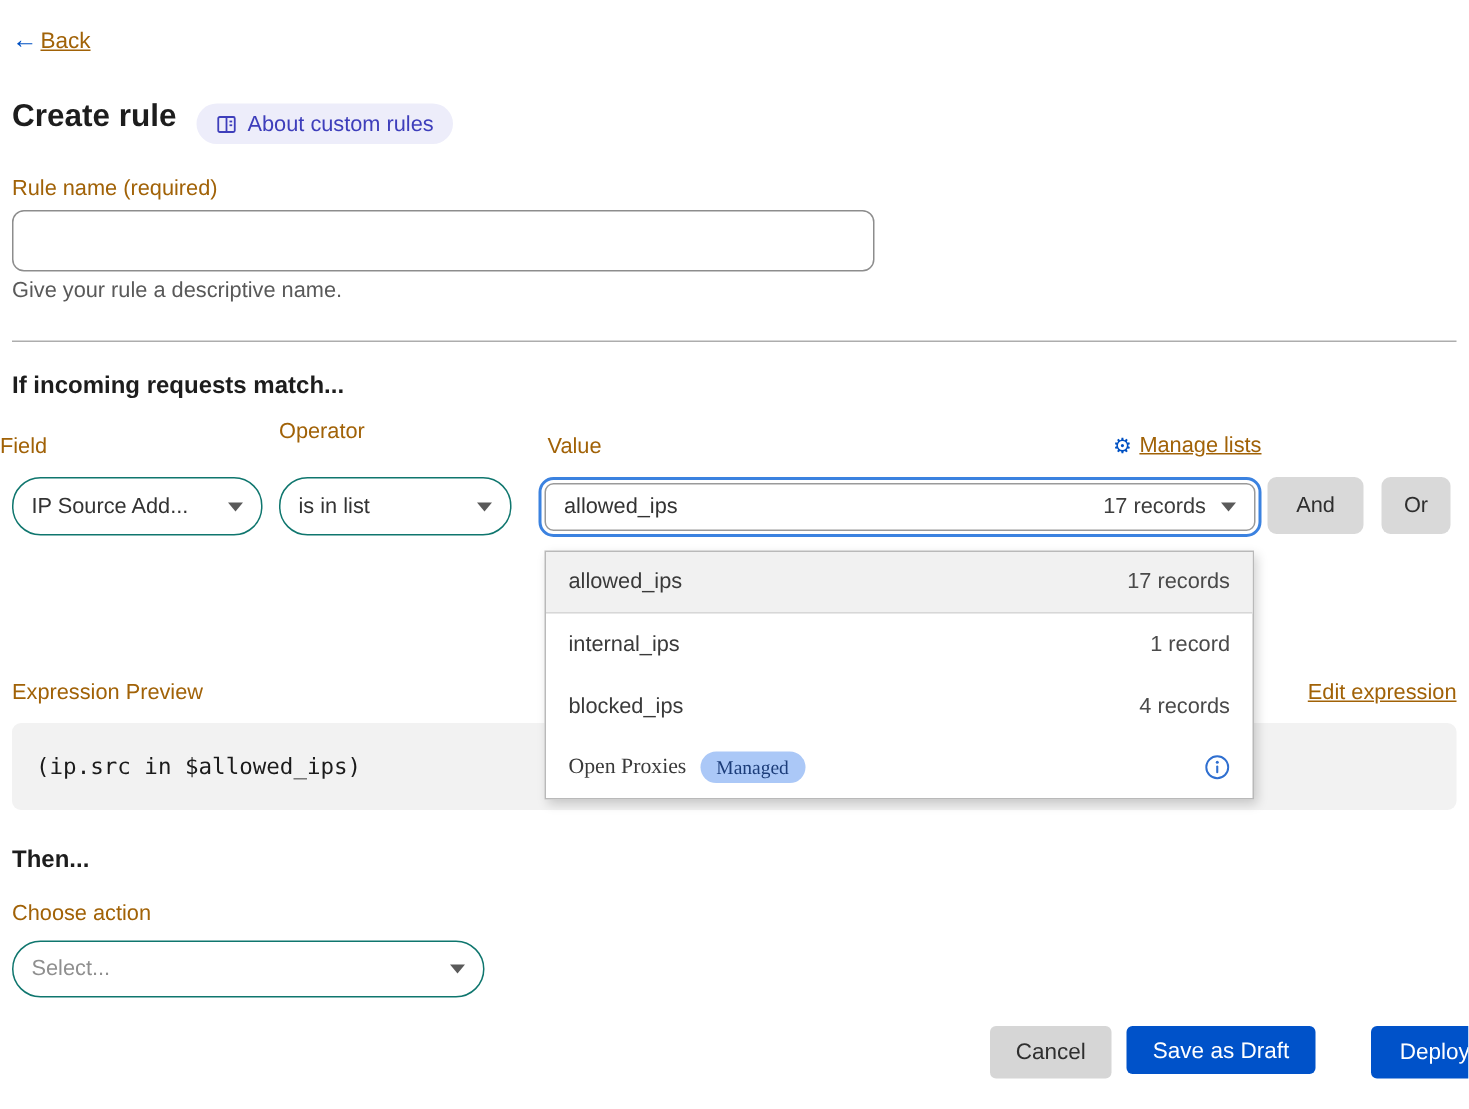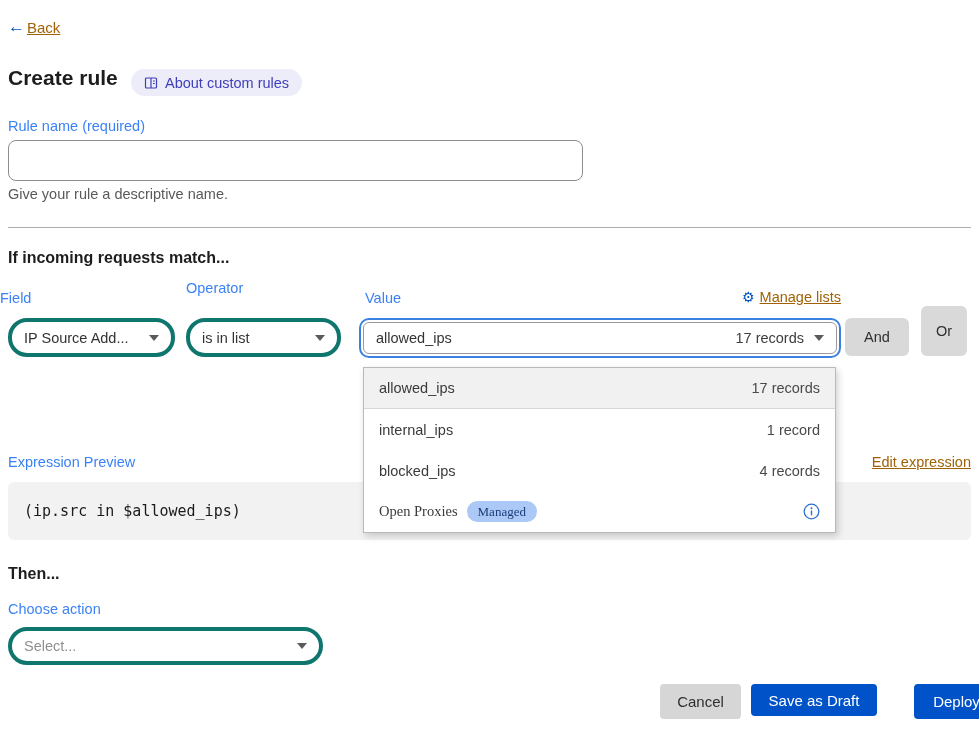--- a/index.html
+++ b/index.html
@@ -24,32 +24,32 @@
   .back .arrow { text-decoration: none; font-size: 17px; }
   
   .title { left: 8px; top: 66px; font-size: 21px; font-weight: 700; color: #1d1d1d; }
   .badge {
     left: 131px; top: 69px; height: 27px;
     display: inline-flex; align-items: center; gap: 7px;
     padding: 0 13px; border-radius: 14px;
     background: #ededfa; color: #3e3ebb; font-size: 14.5px;
   }
   
-  .field-label { font-size: 14.5px; color: #3b82f6; }
+  .field-label { font-size: 14.5px; color: #a16207; }
   .helper { font-size: 14.5px; color: #595959; }
   .section-heading { font-size: 16px; font-weight: 700; color: #1d1d1d; }
   
   .text-input {
     border: 1px solid #8d8d8d; border-radius: 8px;
     background: #fff; font-size: 15px; color: #333;
     padding: 0 12px; outline: none;
     font-family: "Liberation Sans", sans-serif;
   }
   .select-box {
-    border: 4px solid #0f766e; border-radius: 19px; background: #fff;
+    border: 1px solid #0f766e; border-radius: 19px; background: #fff;
     display: flex; align-items: center; justify-content: space-between;
     padding: 0 12px; font-size: 14.5px; color: #333; cursor: pointer;
   }
   .chevron {
     width: 0; height: 0;
     border-left: 5px solid transparent;
     border-right: 5px solid transparent;
     border-top: 6px solid #5a5a5a;
     flex: 0 0 auto;
   }
@@ -159,21 +159,21 @@
 
   <div class="abs value-combo">
     <span>allowed_ips</span>
     <span class="right-group">
       <span>17 records</span>
       <span class="chevron"></span>
     </span>
   </div>
 
   <button class="abs gray-btn" style="left:845px; top:318px; width:64px; height:38px;">And</button>
-  <button class="abs gray-btn" style="left:921px; top:306px; width:46px; height:50px;">Or</button>
+  <button class="abs gray-btn" style="left:921px; top:318px; width:46px; height:38px;">Or</button>
 
   <div class="abs dropdown-panel">
     <div class="dropdown-row selected">
       <span class="item-name">allowed_ips</span>
       <span class="item-records">17 records</span>
     </div>
     <div class="dropdown-row">
       <span class="item-name">internal_ips</span>
       <span class="item-records">1 record</span>
     </div>

